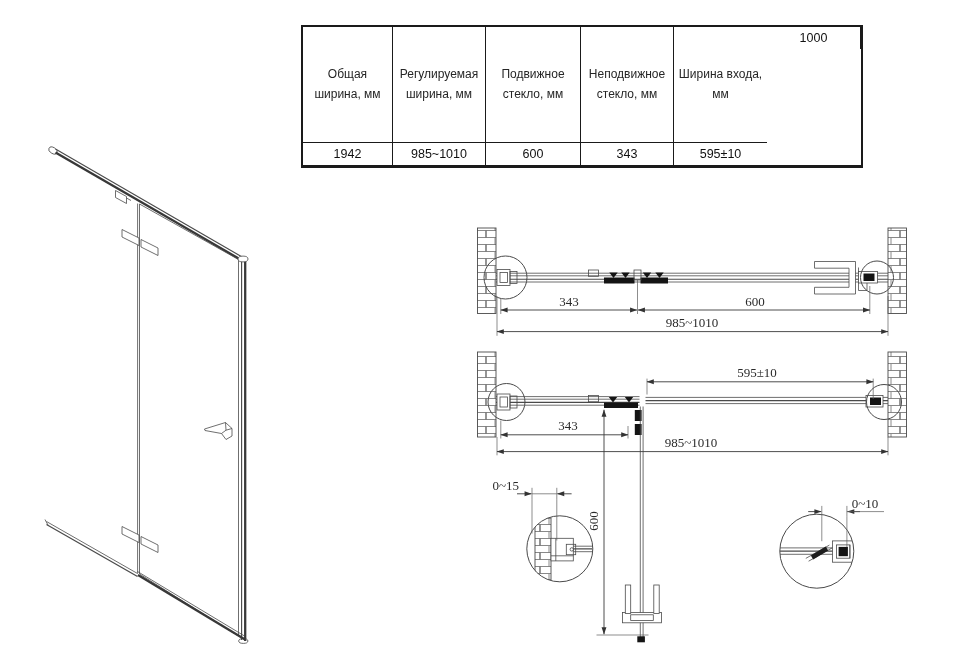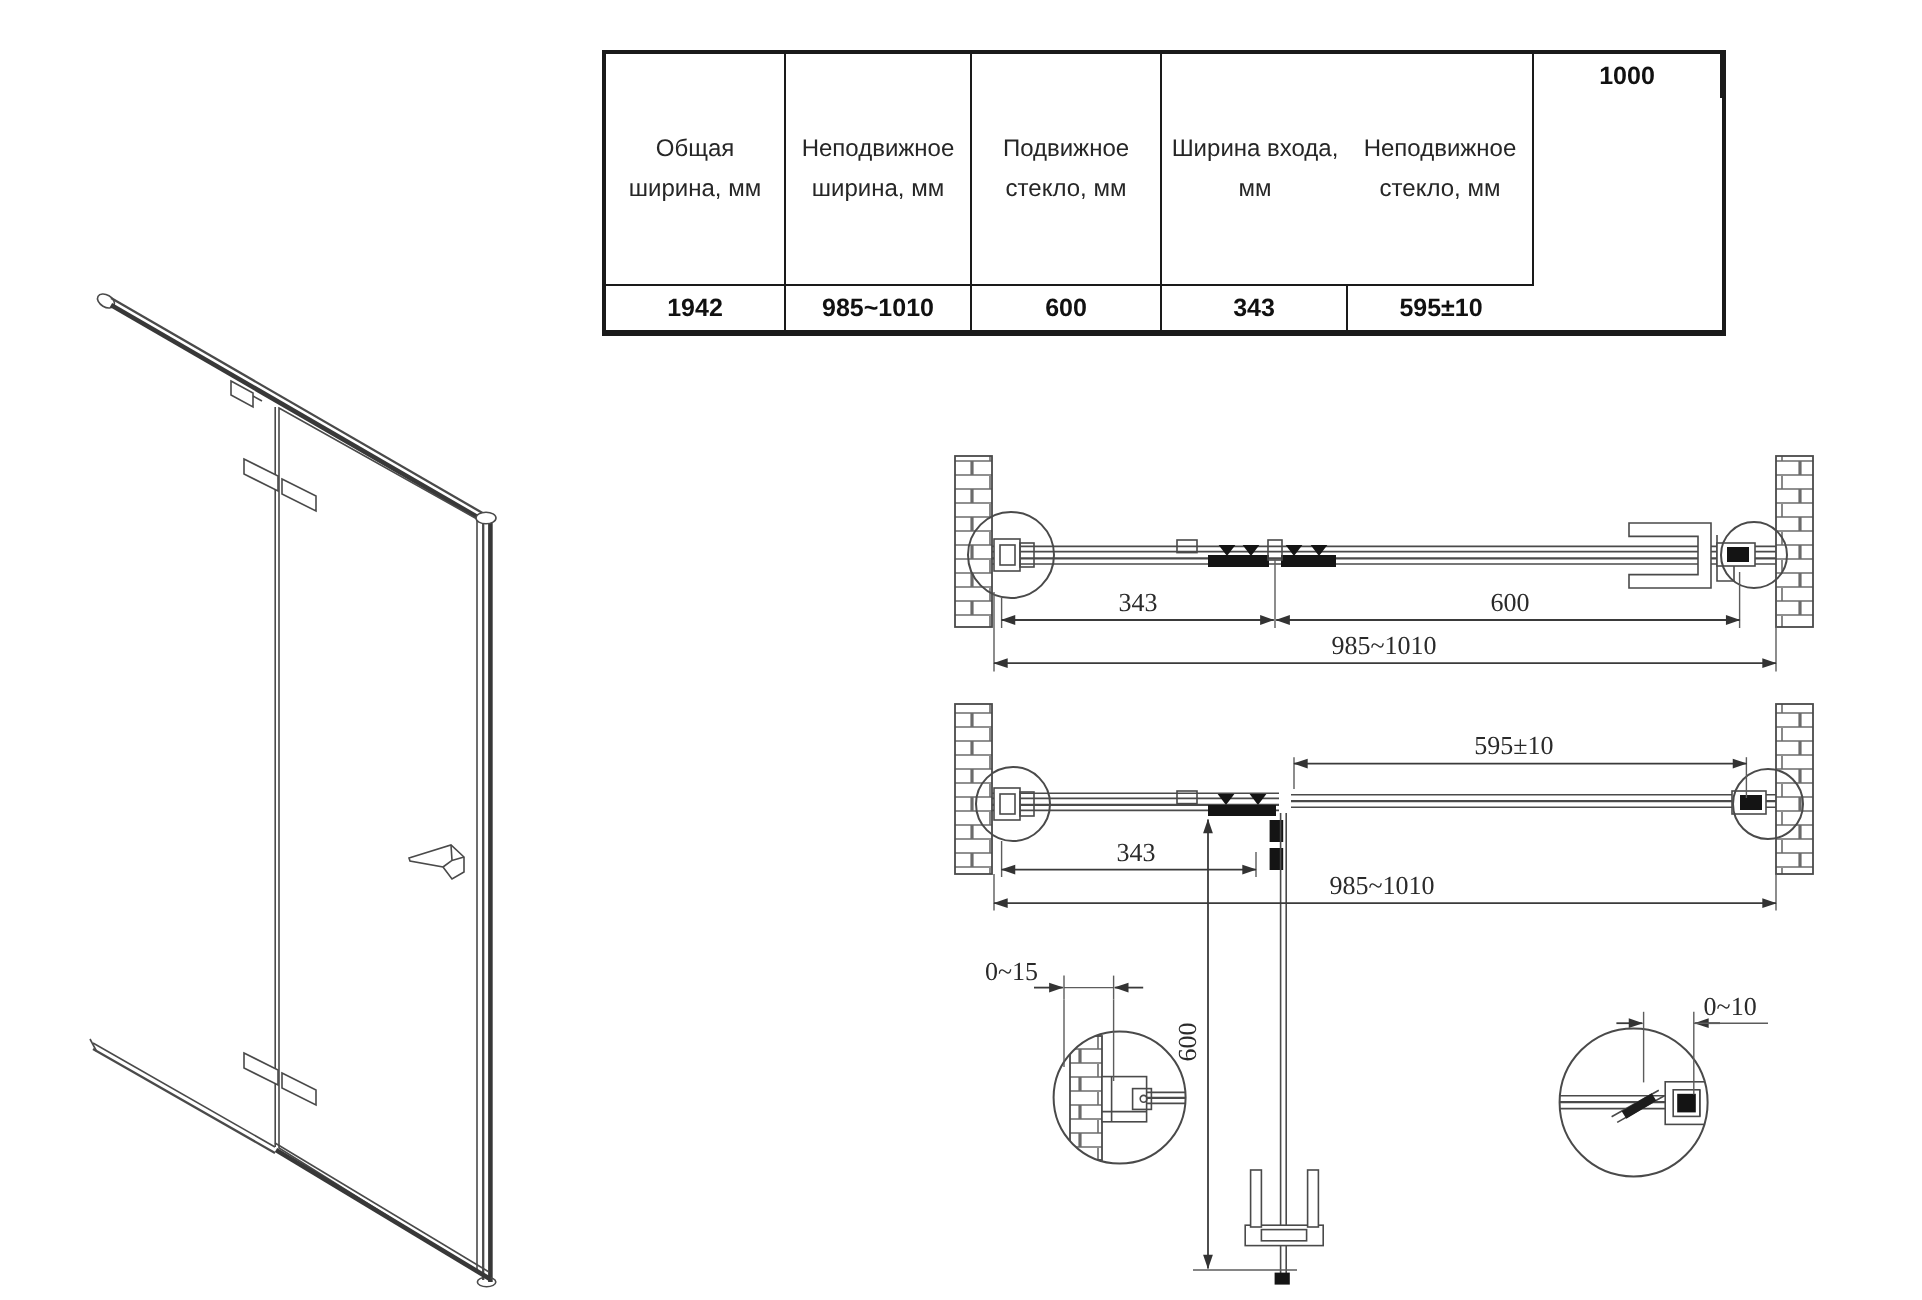--- a/index.html
+++ b/index.html
@@ -7,45 +7,45 @@
   body{font-family:"Liberation Sans",sans-serif;position:relative}
   .stage{position:absolute;left:0;top:0;width:862px;height:650px;background:#fff}
   .spec-table{position:absolute;left:301px;top:25px;display:grid;
     grid-template-columns:90px 93px 95px 93px 93px 94px;
     border:2px solid #1a1a1a;border-bottom-width:3.5px;background:#fff}
   .spec-table .th{height:116px;border-right:1px solid #1a1a1a;border-bottom:1px solid #1a1a1a;
     display:flex;align-items:center;justify-content:center;text-align:center;
     font-size:12px;line-height:1.65;color:#262626;padding:0 3px}
   .spec-table .th.last{border-right:none}
   .spec-table .td{height:22px;border-right:1px solid #1a1a1a;display:flex;align-items:center;
-    justify-content:center;font-size:12.5px;font-weight:bold;color:#111}
+    justify-content:center;font-size:12.5px;font-weight:normal;color:#111}
   .spec-table .td.last{border-right:none}
   svg.drawing{position:absolute;left:0;top:0}
   svg .thin{stroke:#4a4a4a;stroke-width:0.8;fill:none}
   svg .med{stroke:#4a4a4a;stroke-width:1.15;fill:none}
   svg .thick{stroke:#383838;stroke-width:2.3;fill:none}
   svg .ext{stroke:#5c5c5c;stroke-width:0.7;fill:none}
   svg .dim{stroke:#3a3a3a;stroke-width:0.9;fill:none}
   svg .blk{fill:#141414;stroke:none}
   svg .wht{fill:#ffffff}
   svg .wallrect{fill:url(#brick);stroke:#4a4a4a;stroke-width:0.9}
   svg .circ{stroke:#4a4a4a;stroke-width:1;fill:none}
   svg text{font-family:"Liberation Serif",serif;font-size:13px;fill:#2a2a2a}
 </style>
 </head>
 <body>
 
 <div class="stage">
 
   <div class="spec-table">
     <div class="th">Общая ширина, мм</div>
-    <div class="th">Неподвижное ширина, мм</div>
+    <div class="th">Регулируемая ширина, мм</div>
     <div class="th">Подвижное стекло, мм</div>
+    <div class="th">Неподвижное стекло, мм</div>
     <div class="th last">Ширина входа, мм</div>
-    <div class="th">Неподвижное стекло, мм</div>
     <div class="td">1000</div>
     <div class="td">1942</div>
     <div class="td">985~1010</div>
     <div class="td">600</div>
     <div class="td">343</div>
     <div class="td last">595±10</div>
   </div>
 
   <svg class="drawing" width="961" height="650" viewBox="0 0 961 650">
     <defs>

